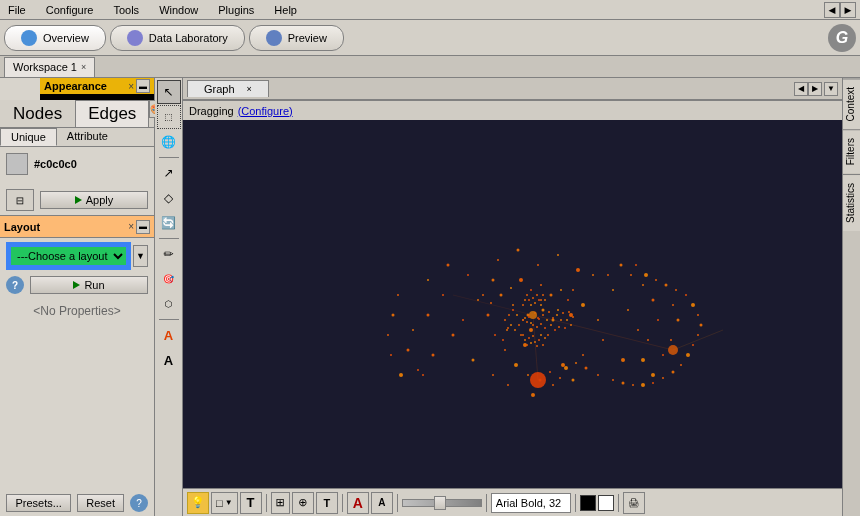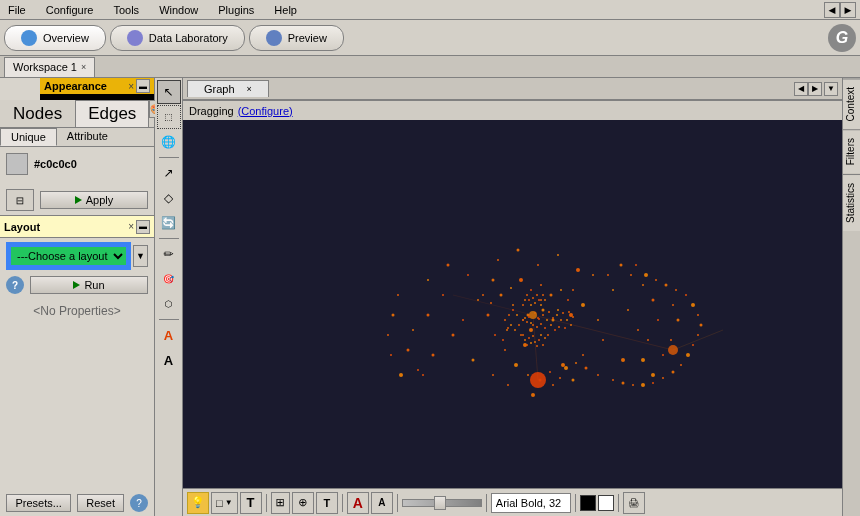--- a/index.html
+++ b/index.html
@@ -55,21 +55,21 @@
     
     .apply-area { display: flex; align-items: center; gap: 6px; padding: 4px 6px; }
     .icon-btn { width: 28px; height: 22px; background: #d4d0c8; border: 1px solid #808080; display: flex; align-items: center; justify-content: center; cursor: pointer; font-size: 10px; }
     .apply-btn { background: linear-gradient(to bottom, #e8e4e0, #c8c4bc); border: 1px solid #808080; padding: 2px 12px; font-size: 11px; cursor: pointer; display: flex; align-items: center; gap: 4px; flex: 1; justify-content: center; }
     .play-triangle { width: 0; height: 0; border-top: 4px solid transparent; border-bottom: 4px solid transparent; border-left: 7px solid #007700; display: inline-block; }
 
     
     .panel-divider { height: 1px; background: #808080; }
 
     
-    .layout-header { background: #fef9c3; border-bottom: 1px solid #808080; display: flex; align-items: center; padding: 2px 4px; height: 22px; }
+    .layout-header { background: #fdba74; border-bottom: 1px solid #808080; display: flex; align-items: center; padding: 2px 4px; height: 22px; }
 
     .layout-select-row { display: flex; align-items: center; gap: 2px; padding: 4px 6px; }
     .layout-select { flex: 1; font-size: 11px; background: #22c55e; border: 5px solid #3b82f6; padding: 2px; }
     .dropdown-arrow { background: #d4d0c8; border: 1px solid #808080; width: 18px; height: 22px; display: flex; align-items: center; justify-content: center; cursor: pointer; font-size: 9px; }
 
     .run-area { display: flex; align-items: center; gap: 6px; padding: 2px 6px; }
     .help-icon { width: 18px; height: 18px; background: #6090c0; border-radius: 9px; display: flex; align-items: center; justify-content: center; color: white; font-size: 10px; font-weight: bold; }
     .run-btn { flex: 1; background: linear-gradient(to bottom, #e8e4e0, #c8c4bc); border: 1px solid #808080; padding: 2px 8px; font-size: 11px; cursor: pointer; display: flex; align-items: center; gap: 4px; justify-content: center; }
 
     .no-props { text-align: center; color: #666; padding: 8px; font-size: 12px; }

